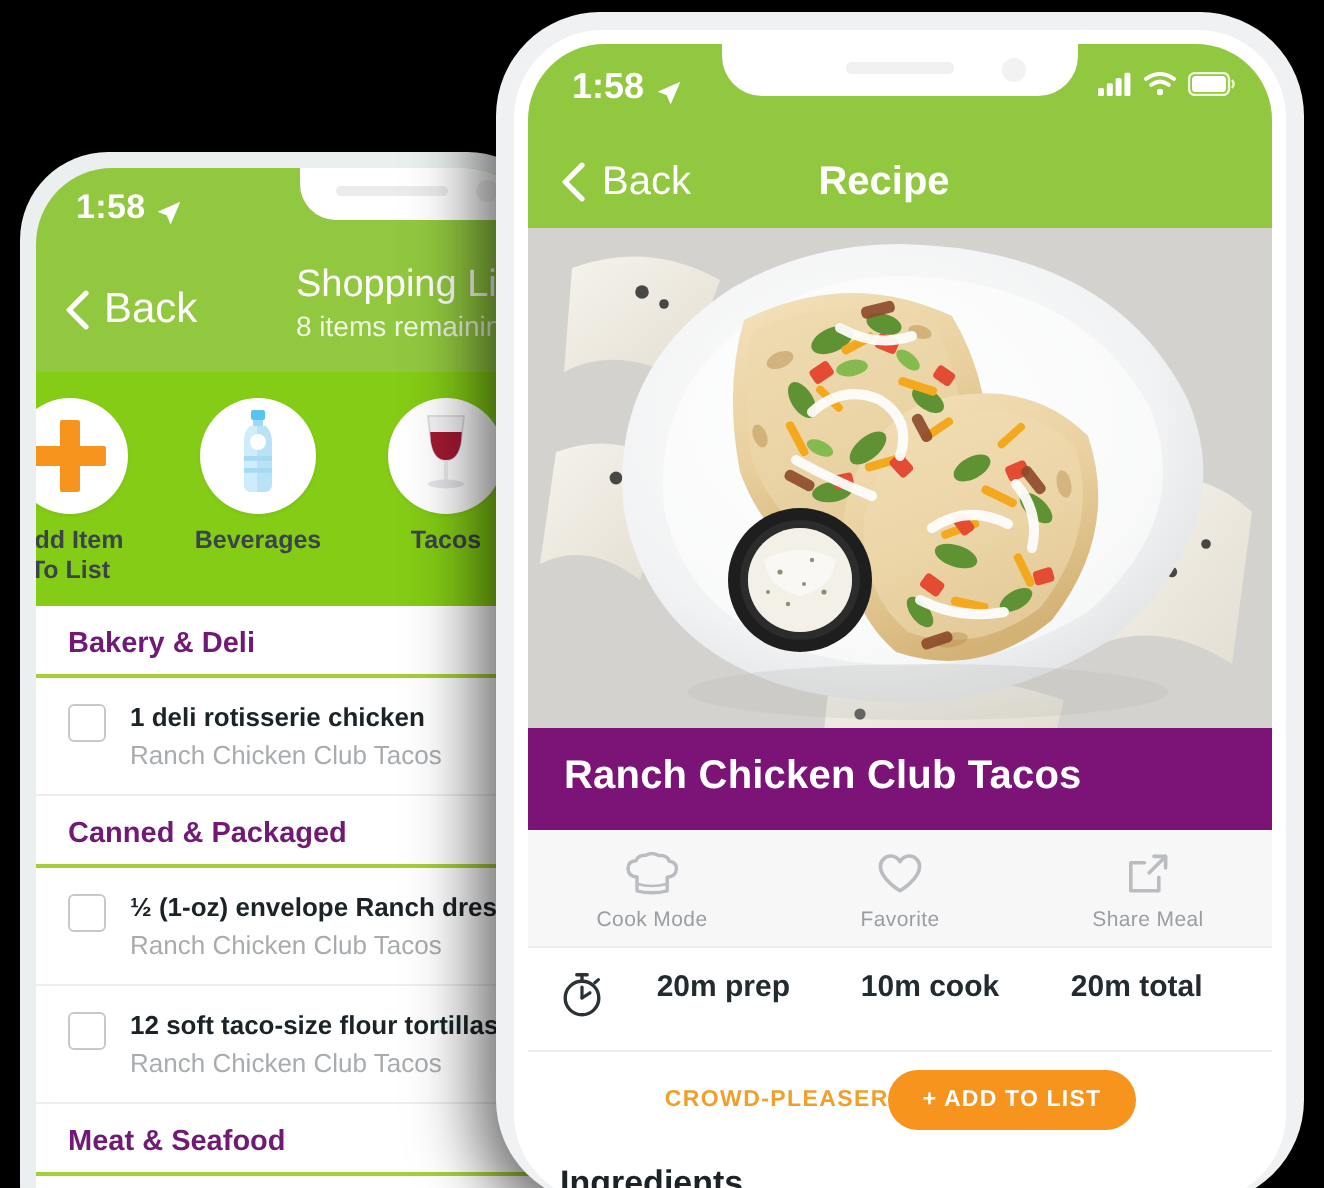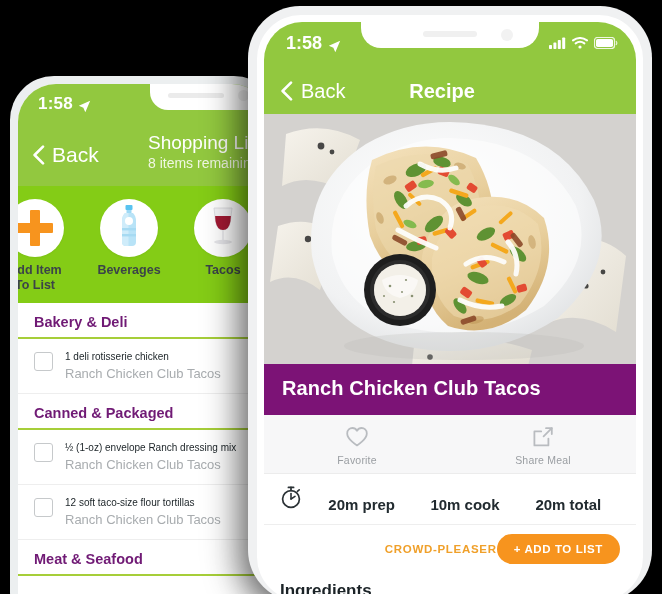--- a/index.html
+++ b/index.html
@@ -153,21 +153,21 @@
     border-bottom: 1px solid #eeeeee;
     background: #ffffff;
   }
   .l-check {
     width: 19px; height: 19px; flex: none;
     border: 1.5px solid #c6c9cb; border-radius: 3px;
     background: #fff; margin-top: 2px;
   }
   .l-row-txt { overflow: hidden; }
   .l-row-main {
-    font-size: 10px; font-weight: 400; color: #1b2327;
+    font-size: 13px; font-weight: 700; color: #1b2327;
     white-space: nowrap; line-height: 1.35;
   }
   .l-row-sub {
     font-size: 13px; color: #a8acaf; margin-top: 1px;
     white-space: nowrap; line-height: 1.35;
   }
 
   
   .r-statusbar {
     position: relative; height: 46px;
@@ -237,33 +237,33 @@
   }
   .r-action {
     flex: 1; text-align: center;
   }
   .r-action-icon { height: 26px; display: flex; align-items: center; justify-content: center; }
   .r-action-label {
     margin-top: 4px; font-size: 10.5px; color: #9a9ea2; letter-spacing: 0.2px;
   }
 
   .r-times {
-    display: flex; align-items: flex-end;
+    display: flex; align-items: flex-start;
     background: #ffffff;
     padding: 11px 16px;
     border-bottom: 1px solid #eeeeee;
   }
   .r-timer-icon { width: 30px; flex: none; }
   .r-time-item {
     flex: 1; text-align: center;
     font-size: 15px; font-weight: bold; color: #222b30;
   }
 
   .r-tagrow {
-    display: flex; align-items: center; justify-content: flex-end;
+    display: flex; align-items: center; justify-content: center;
     background: #ffffff; padding: 9px 16px 9px 16px;
   }
   .r-tag {
     color: #f0a02a; font-size: 11.5px; font-weight: bold;
     letter-spacing: 0.7px;
   }
   .r-addbtn {
     background: #f7941e; color: #ffffff;
     border: none; border-radius: 17px;
     padding: 9px 17px;
@@ -598,20 +598,30 @@
           </svg>
         </div>
 
         <div class="r-titlebar">
           <div class="r-title">Ranch Chicken Club Tacos</div>
         </div>
 
         <div class="r-actions">
           <div class="r-action">
             <div class="r-action-icon">
+              <svg width="28" height="22" viewBox="0 0 28 22">
+                <path d="M6.5 12.5 Q2 12 2 8.2 Q2 4.6 6 4.4 Q7 1.4 11 1.6 Q14 -0.2 17.4 1.8 Q21.6 1.4 22.6 4.6 Q26.4 5 26.2 8.6 Q26 12.2 21.6 12.6" stroke="#b9bcc0" stroke-width="1.7" fill="none" stroke-linecap="round" stroke-linejoin="round"></path>
+                <path d="M6.5 12.5 L6.5 19.4 Q13.8 21.4 21.6 19.4 L21.6 12.6" stroke="#b9bcc0" stroke-width="1.7" fill="none" stroke-linejoin="round"></path>
+                <path d="M6.8 16 Q13.8 18 21.4 16" stroke="#b9bcc0" stroke-width="1.3" fill="none"></path>
+              </svg>
+            </div>
+            <div class="r-action-label">Cook Mode</div>
+          </div>
+          <div class="r-action">
+            <div class="r-action-icon">
               <svg width="24" height="22" viewBox="0 0 24 22">
                 <path d="M12 19.4 C12 19.4 2.2 13.4 2.2 7.4 C2.2 4 4.8 2 7.4 2 C9.6 2 11.2 3.4 12 4.8 C12.8 3.4 14.4 2 16.6 2 C19.2 2 21.8 4 21.8 7.4 C21.8 13.4 12 19.4 12 19.4 Z" stroke="#b9bcc0" stroke-width="1.8" fill="none" stroke-linejoin="round"></path>
               </svg>
             </div>
             <div class="r-action-label">Favorite</div>
           </div>
           <div class="r-action">
             <div class="r-action-icon">
               <svg width="22" height="22" viewBox="0 0 22 22">
                 <path d="M14 2.2 L19.8 2.2 L19.8 8" stroke="#b9bcc0" stroke-width="1.8" fill="none" stroke-linecap="round" stroke-linejoin="round"></path>

